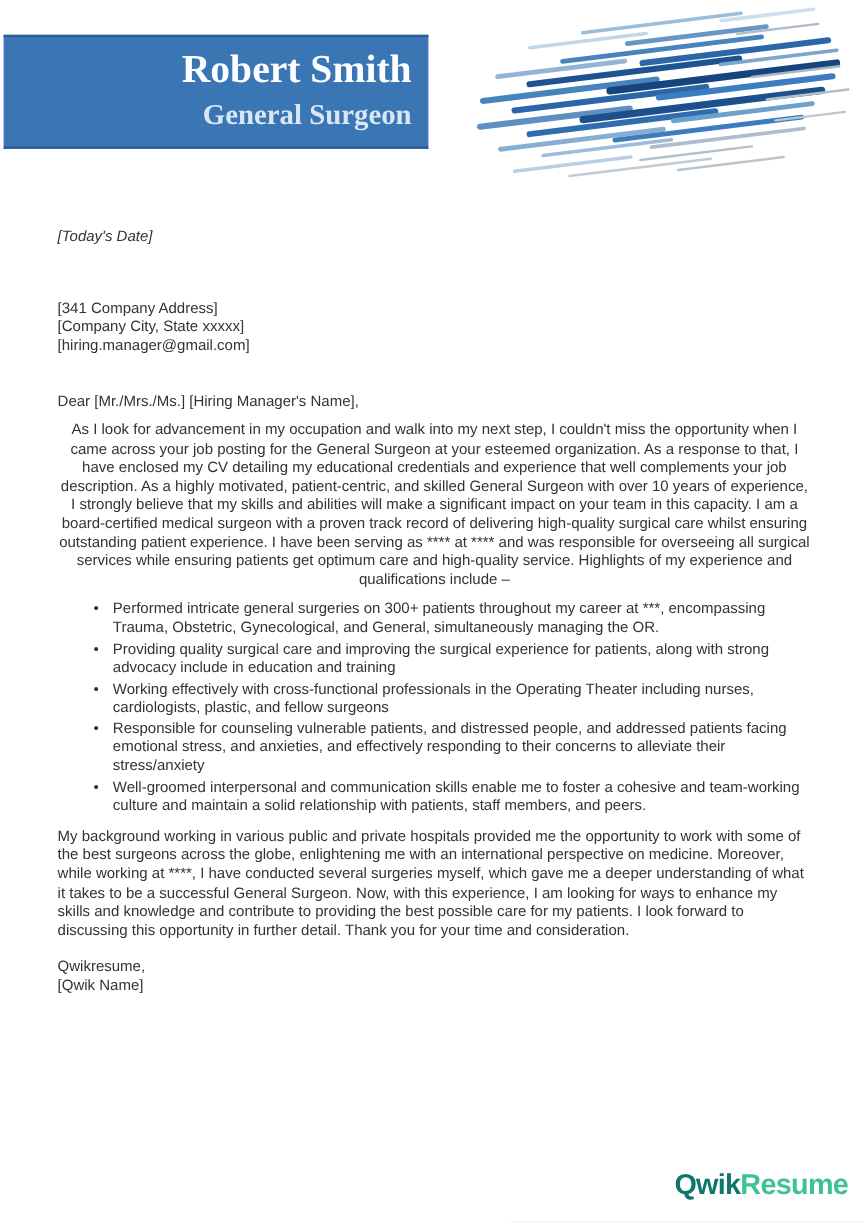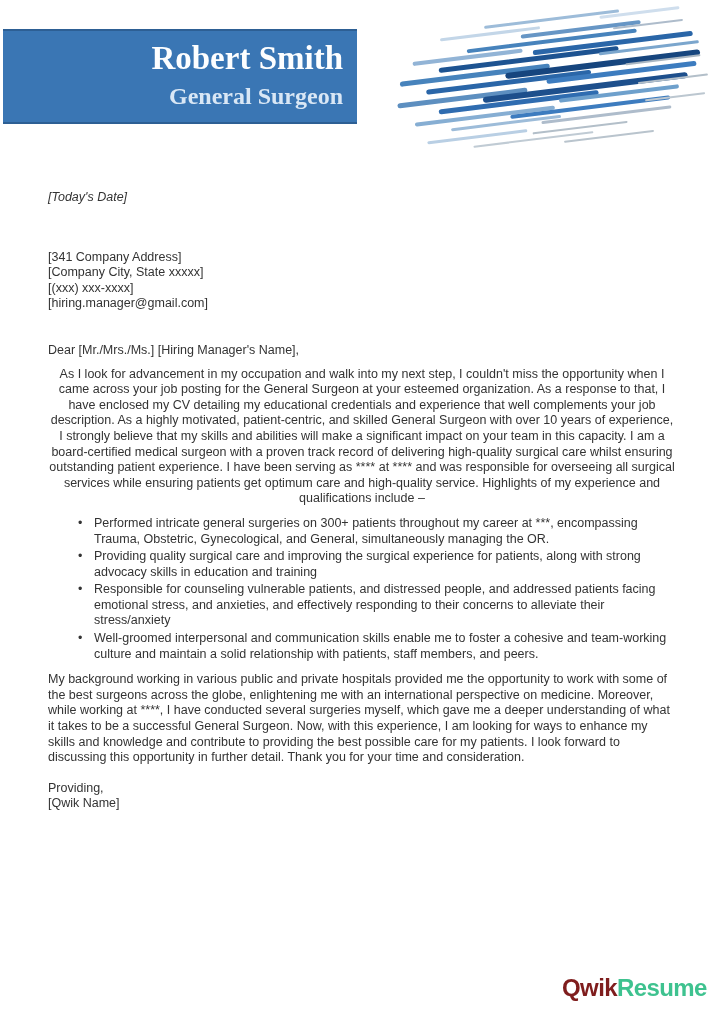--- a/index.html
+++ b/index.html
@@ -37,21 +37,21 @@
   
   .footer-text{
     position:absolute;left:170px;top:1039px;font-size:10px;color:#4a4a4a;
     white-space:nowrap;
   }
   .footer-text .link{color:#3b74bf;font-weight:bold;text-decoration:underline;cursor:pointer;}
   .logo{
     position:absolute;left:562px;top:974px;font-size:24px;font-weight:bold;
     letter-spacing:-0.6px;font-family:"Liberation Sans",sans-serif;
   }
-  .logo .qwik{color:#7f1d1d;}
+  .logo .qwik{color:#0f766e;}
   .logo .resume{color:#3ec28f;}
 </style>
 </head>
 <body>
 
 <div class="page">
 
   <div class="name-box">
     <div class="name">Robert Smith</div>
     <div class="jobtitle">General Surgeon</div>
@@ -90,38 +90,38 @@
       <rect x="220" y="20" width="80" height="3" rx="1.5" fill="#cfdeed"></rect>
     </g>
   </svg>
 
   <div class="letter">
     <p class="date-line">[Today's Date]</p>
 
     <div class="address-block">
       <div>[341 Company Address]</div>
       <div>[Company City, State xxxxx]</div>
-      <div>[(xxx) xxx-xxxx]</div>
       <div>[hiring.manager@gmail.com]</div>
     </div>
 
     <div class="salutation">Dear [Mr./Mrs./Ms.] [Hiring Manager's Name],</div>
 
     <div class="para1">As I look for advancement in my occupation and walk into my next step, I couldn't miss the opportunity when I came across your job posting for the General Surgeon at your esteemed organization. As a response to that, I have enclosed my CV detailing my educational credentials and experience that well complements your job description.  As a highly motivated, patient-centric, and skilled General Surgeon with over 10 years of experience, I strongly believe that my skills and abilities will make a significant impact on your team in this capacity. I am a board-certified medical surgeon with a proven track record of delivering high-quality surgical care whilst ensuring outstanding patient experience. I have been serving as **** at **** and was responsible for overseeing all surgical services while ensuring patients get optimum care and high-quality service. Highlights of my experience and qualifications include –</div>
 
     <ul class="bullet-list">
       <li>Performed intricate general surgeries on 300+ patients throughout my career at ***, encompassing Trauma, Obstetric, Gynecological, and General, simultaneously managing the OR.</li>
-      <li>Providing quality surgical care and improving the surgical experience for patients, along with strong advocacy skills in education and training</li>
+      <li>Providing quality surgical care and improving the surgical experience for patients, along with strong advocacy include in education and training</li>
+      <li>Working effectively with cross-functional professionals in the Operating Theater including nurses, cardiologists, plastic, and fellow surgeons</li>
       <li>Responsible for counseling vulnerable patients, and distressed people, and addressed patients facing emotional stress, and anxieties, and effectively responding to their concerns to alleviate their stress/anxiety</li>
       <li>Well-groomed interpersonal and communication skills enable me to foster a cohesive and team-working culture and maintain a solid relationship with patients, staff members, and peers.</li>
     </ul>
 
     <div class="para2">My background working in various public and private hospitals provided me the opportunity to work with some of the best surgeons across the globe, enlightening me with an international perspective on medicine. Moreover, while working at ****, I have conducted several surgeries myself, which gave me a deeper understanding of what it takes to be a successful General Surgeon. Now, with this experience, I am looking for ways to enhance my skills and knowledge and contribute to providing the best possible care for my patients. I look forward to discussing this opportunity in further detail. Thank you for your time and consideration.</div>
 
-    <div class="closing">Providing,</div>
+    <div class="closing">Qwikresume,</div>
     <div class="signature">[Qwik Name]</div>
   </div>
 
   <div class="footer-text">
     <span>© This </span><span class="link">Free Cover Letter</span><span> is the copyright of Qwikresume.com. </span><span class="link">Usage Guidelines</span>
   </div>
 
   <div class="logo">
     <span class="qwik">Qwik</span><span class="resume">Resume</span>
   </div>

